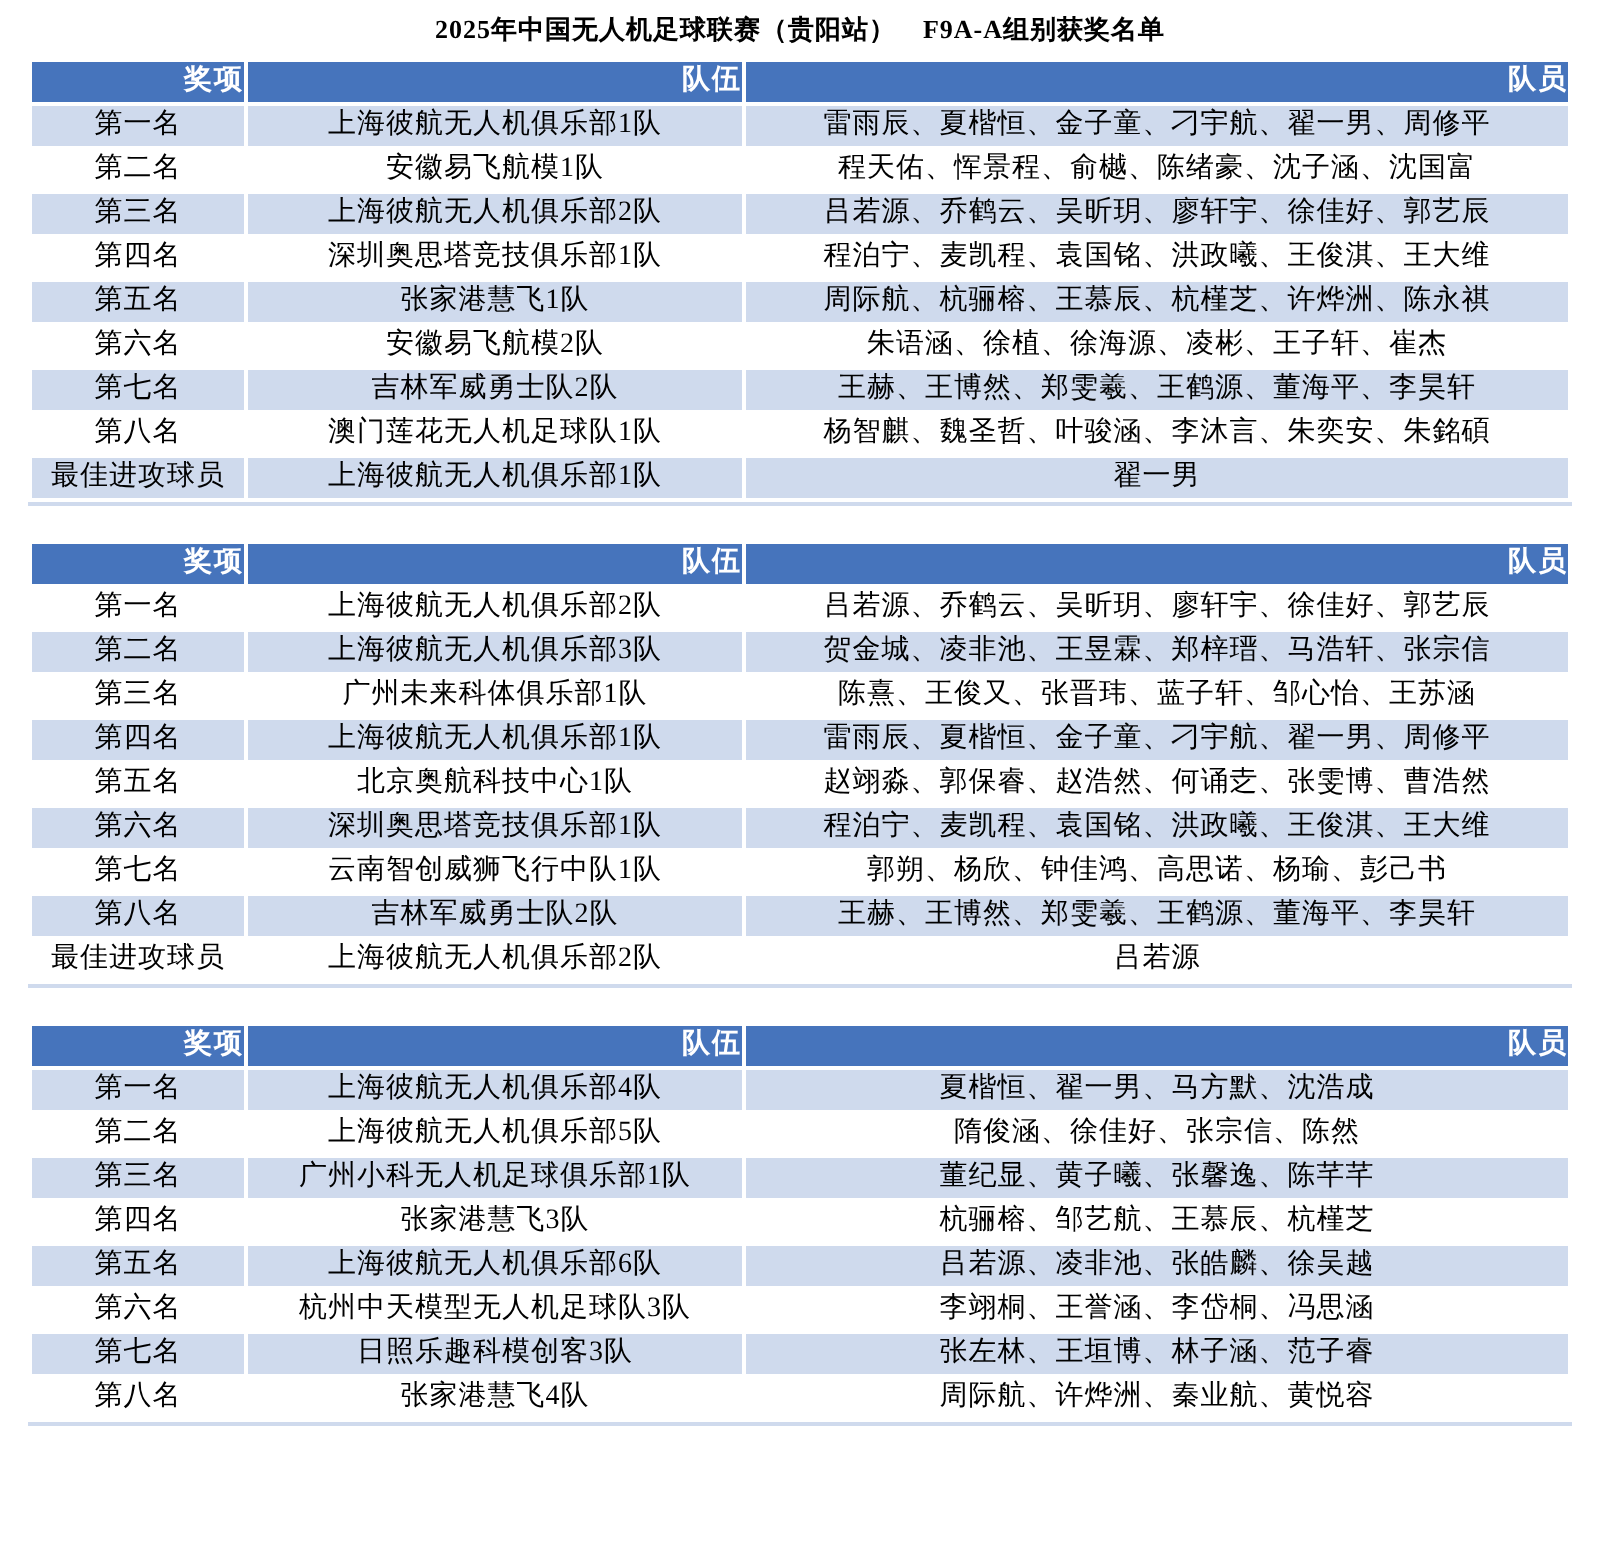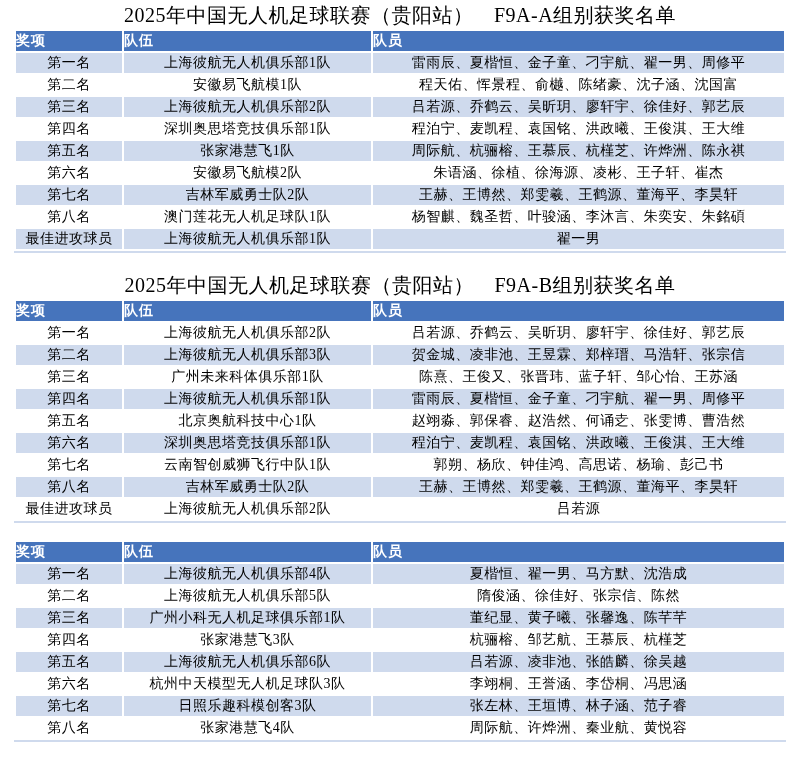--- a/index.html
+++ b/index.html
@@ -16,22 +16,22 @@
   .page {
     width: 800px;
     height: 779px;
     overflow: hidden;
     background: #ffffff;
   }
   section.award-section { margin: 0; }
   section.award-section + section.award-section { margin-top: 17px; }
   .section-title {
     text-align: center;
-    font-size: 20px;
-    font-weight: normal;
+    font-size: 13px;
+    font-weight: bold;
     line-height: 22px;
     padding: 4px 0 3px 0;
     white-space: pre;
     letter-spacing: 0.5px;
   }
   table.award-table {
     width: 772px;
     margin-left: 14px;
     border-collapse: separate;
     border-spacing: 2px;
@@ -39,21 +39,21 @@
     border-bottom: 2px solid var(--band-bg);
   }
   table.award-table th {
     background: var(--header-bg);
     color: #ffffff;
     font-weight: bold;
     font-size: 14px;
     height: 20px;
     line-height: 20px;
     padding: 0;
-    text-align: left;
+    text-align: right;
     letter-spacing: 1px;
   }
   table.award-table td {
     background: #ffffff;
     font-size: 14px;
     height: 20px;
     line-height: 20px;
     padding: 0;
     text-align: center;
     white-space: nowrap;
@@ -128,21 +128,20 @@
             <tr class="band">
               <td>最佳进攻球员</td>
               <td>上海彼航无人机俱乐部1队</td>
               <td>翟一男</td>
             </tr>
           </tbody>
     </table>
   </section>
 
   <section class="award-section">
-    <div class="section-title">2025年中国无人机足球联赛（贵阳站）　F9A-B组别获奖名单</div>
     <table class="award-table">
       <colgroup>
         <col style="width:106px">
         <col style="width:247px">
         <col>
       </colgroup>
       <thead>
         <tr>
           <th>奖项</th>
           <th>队伍</th>

